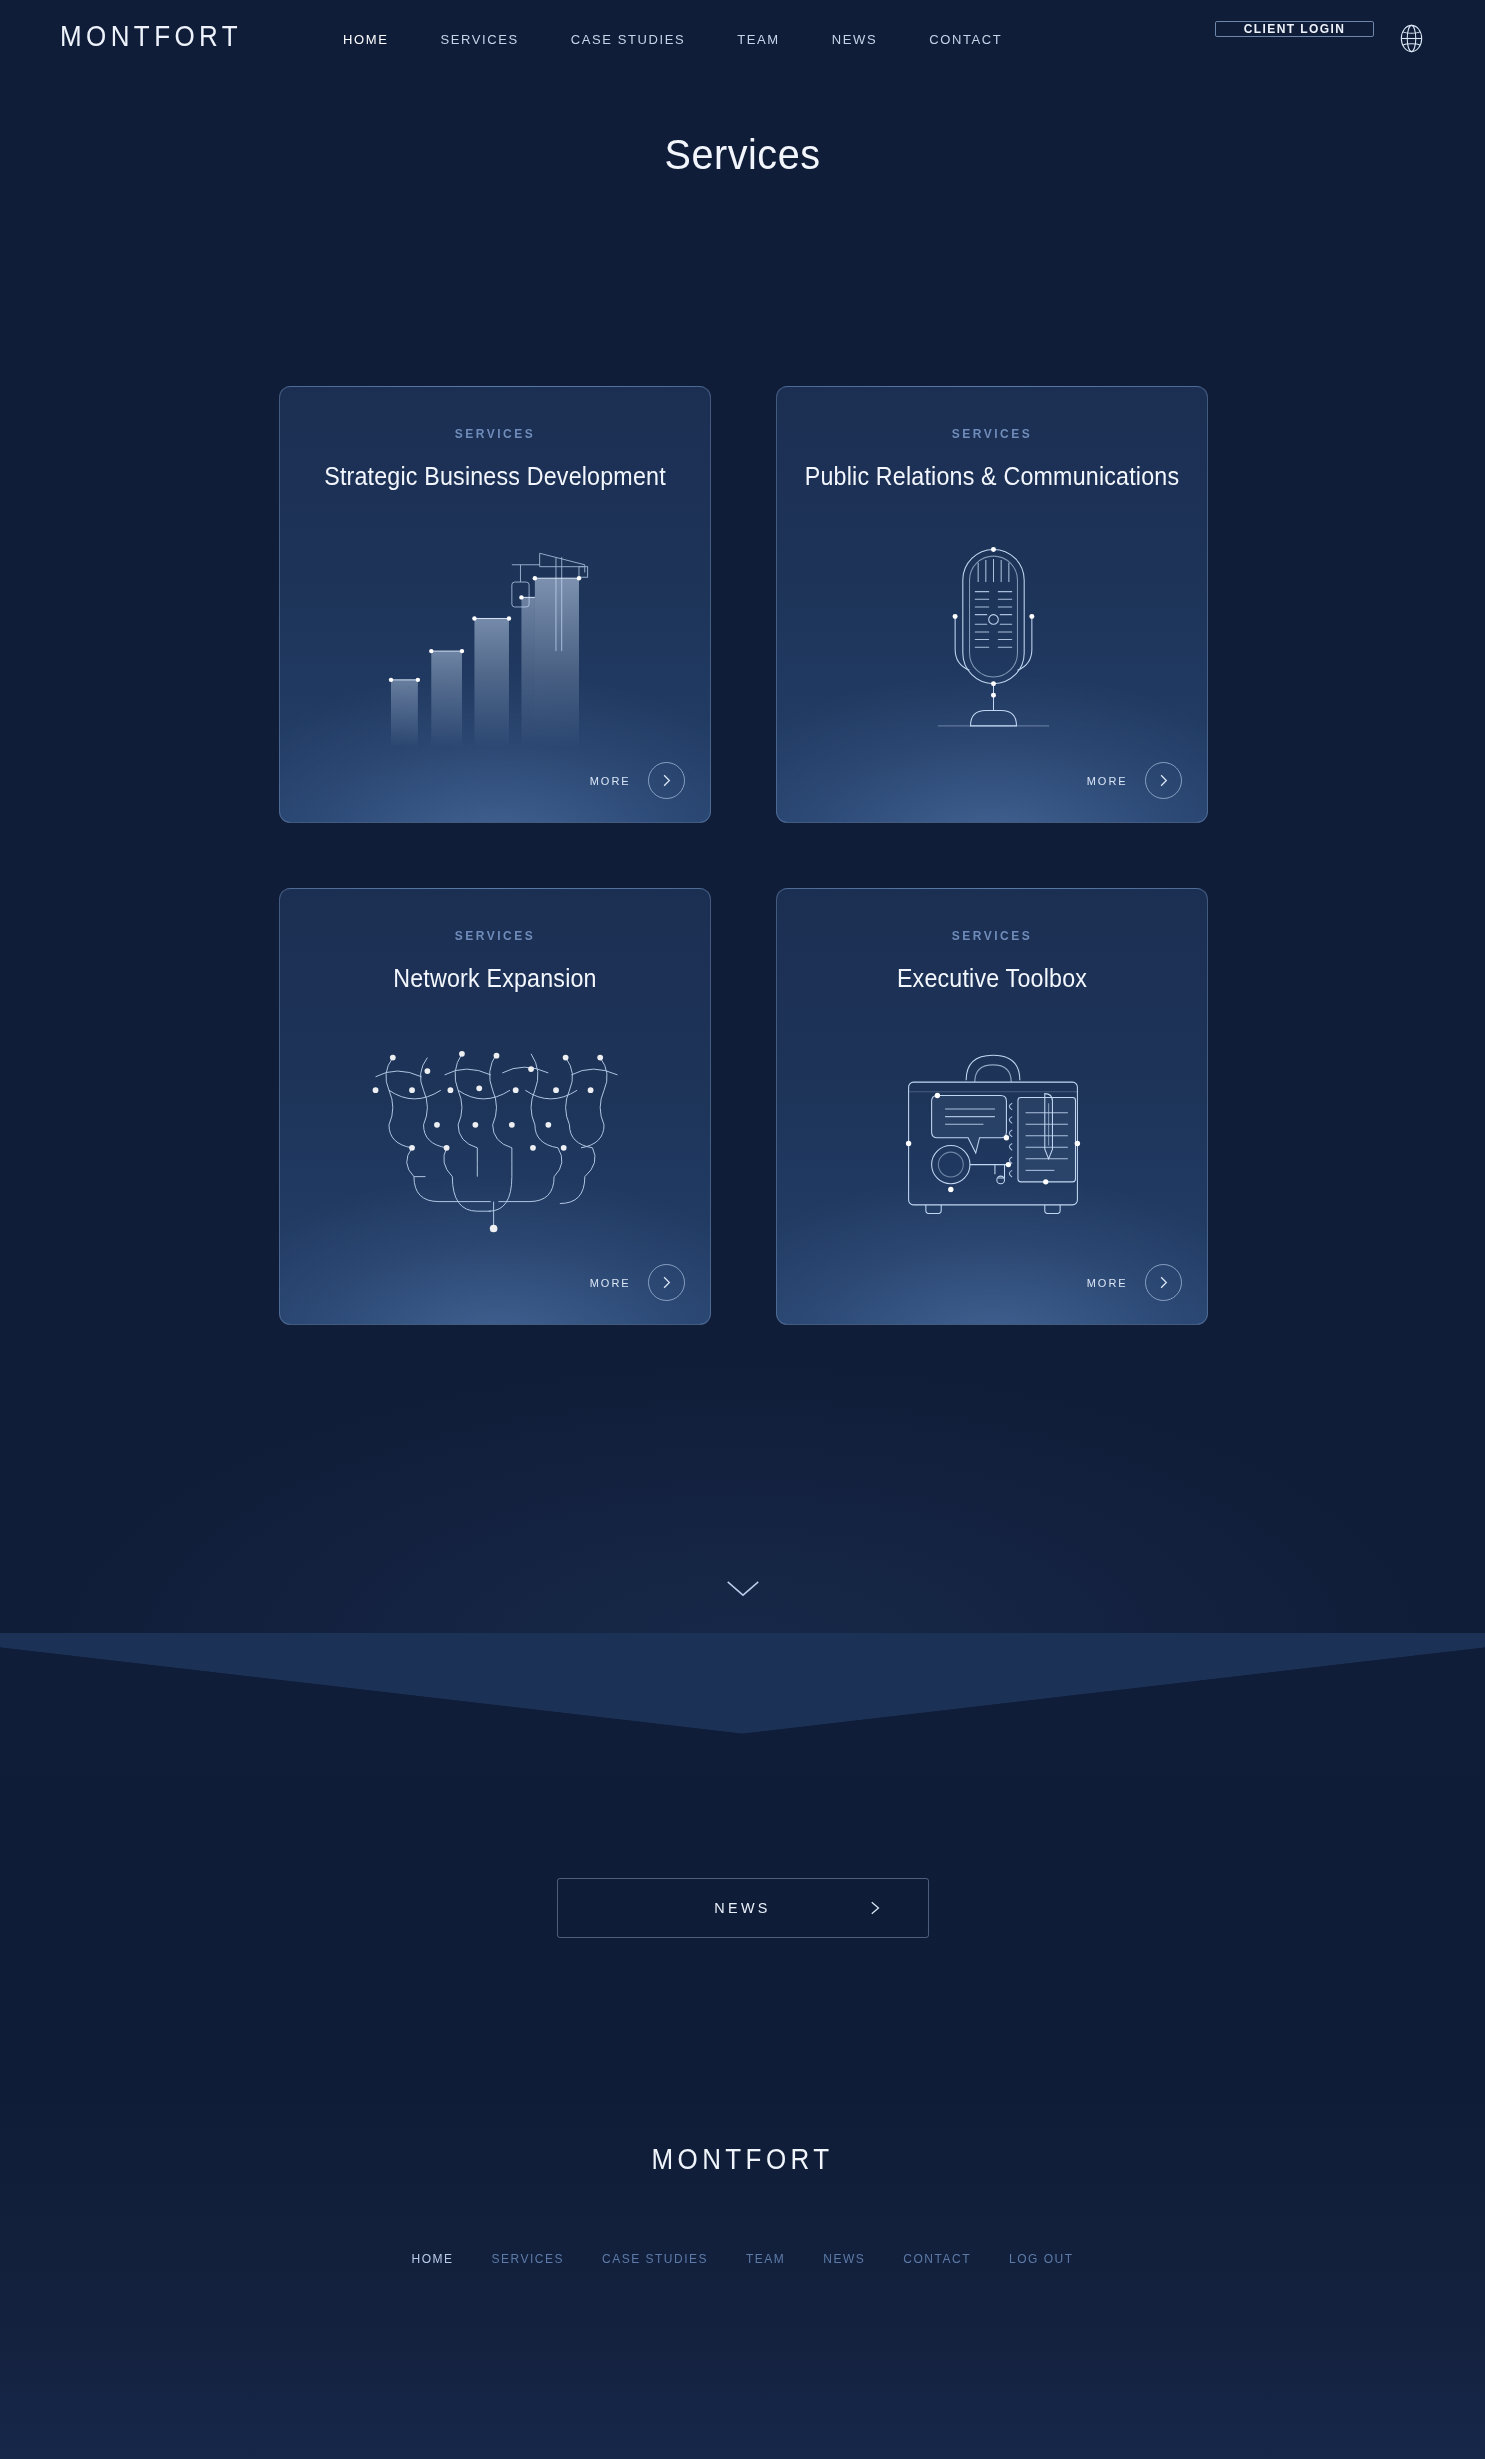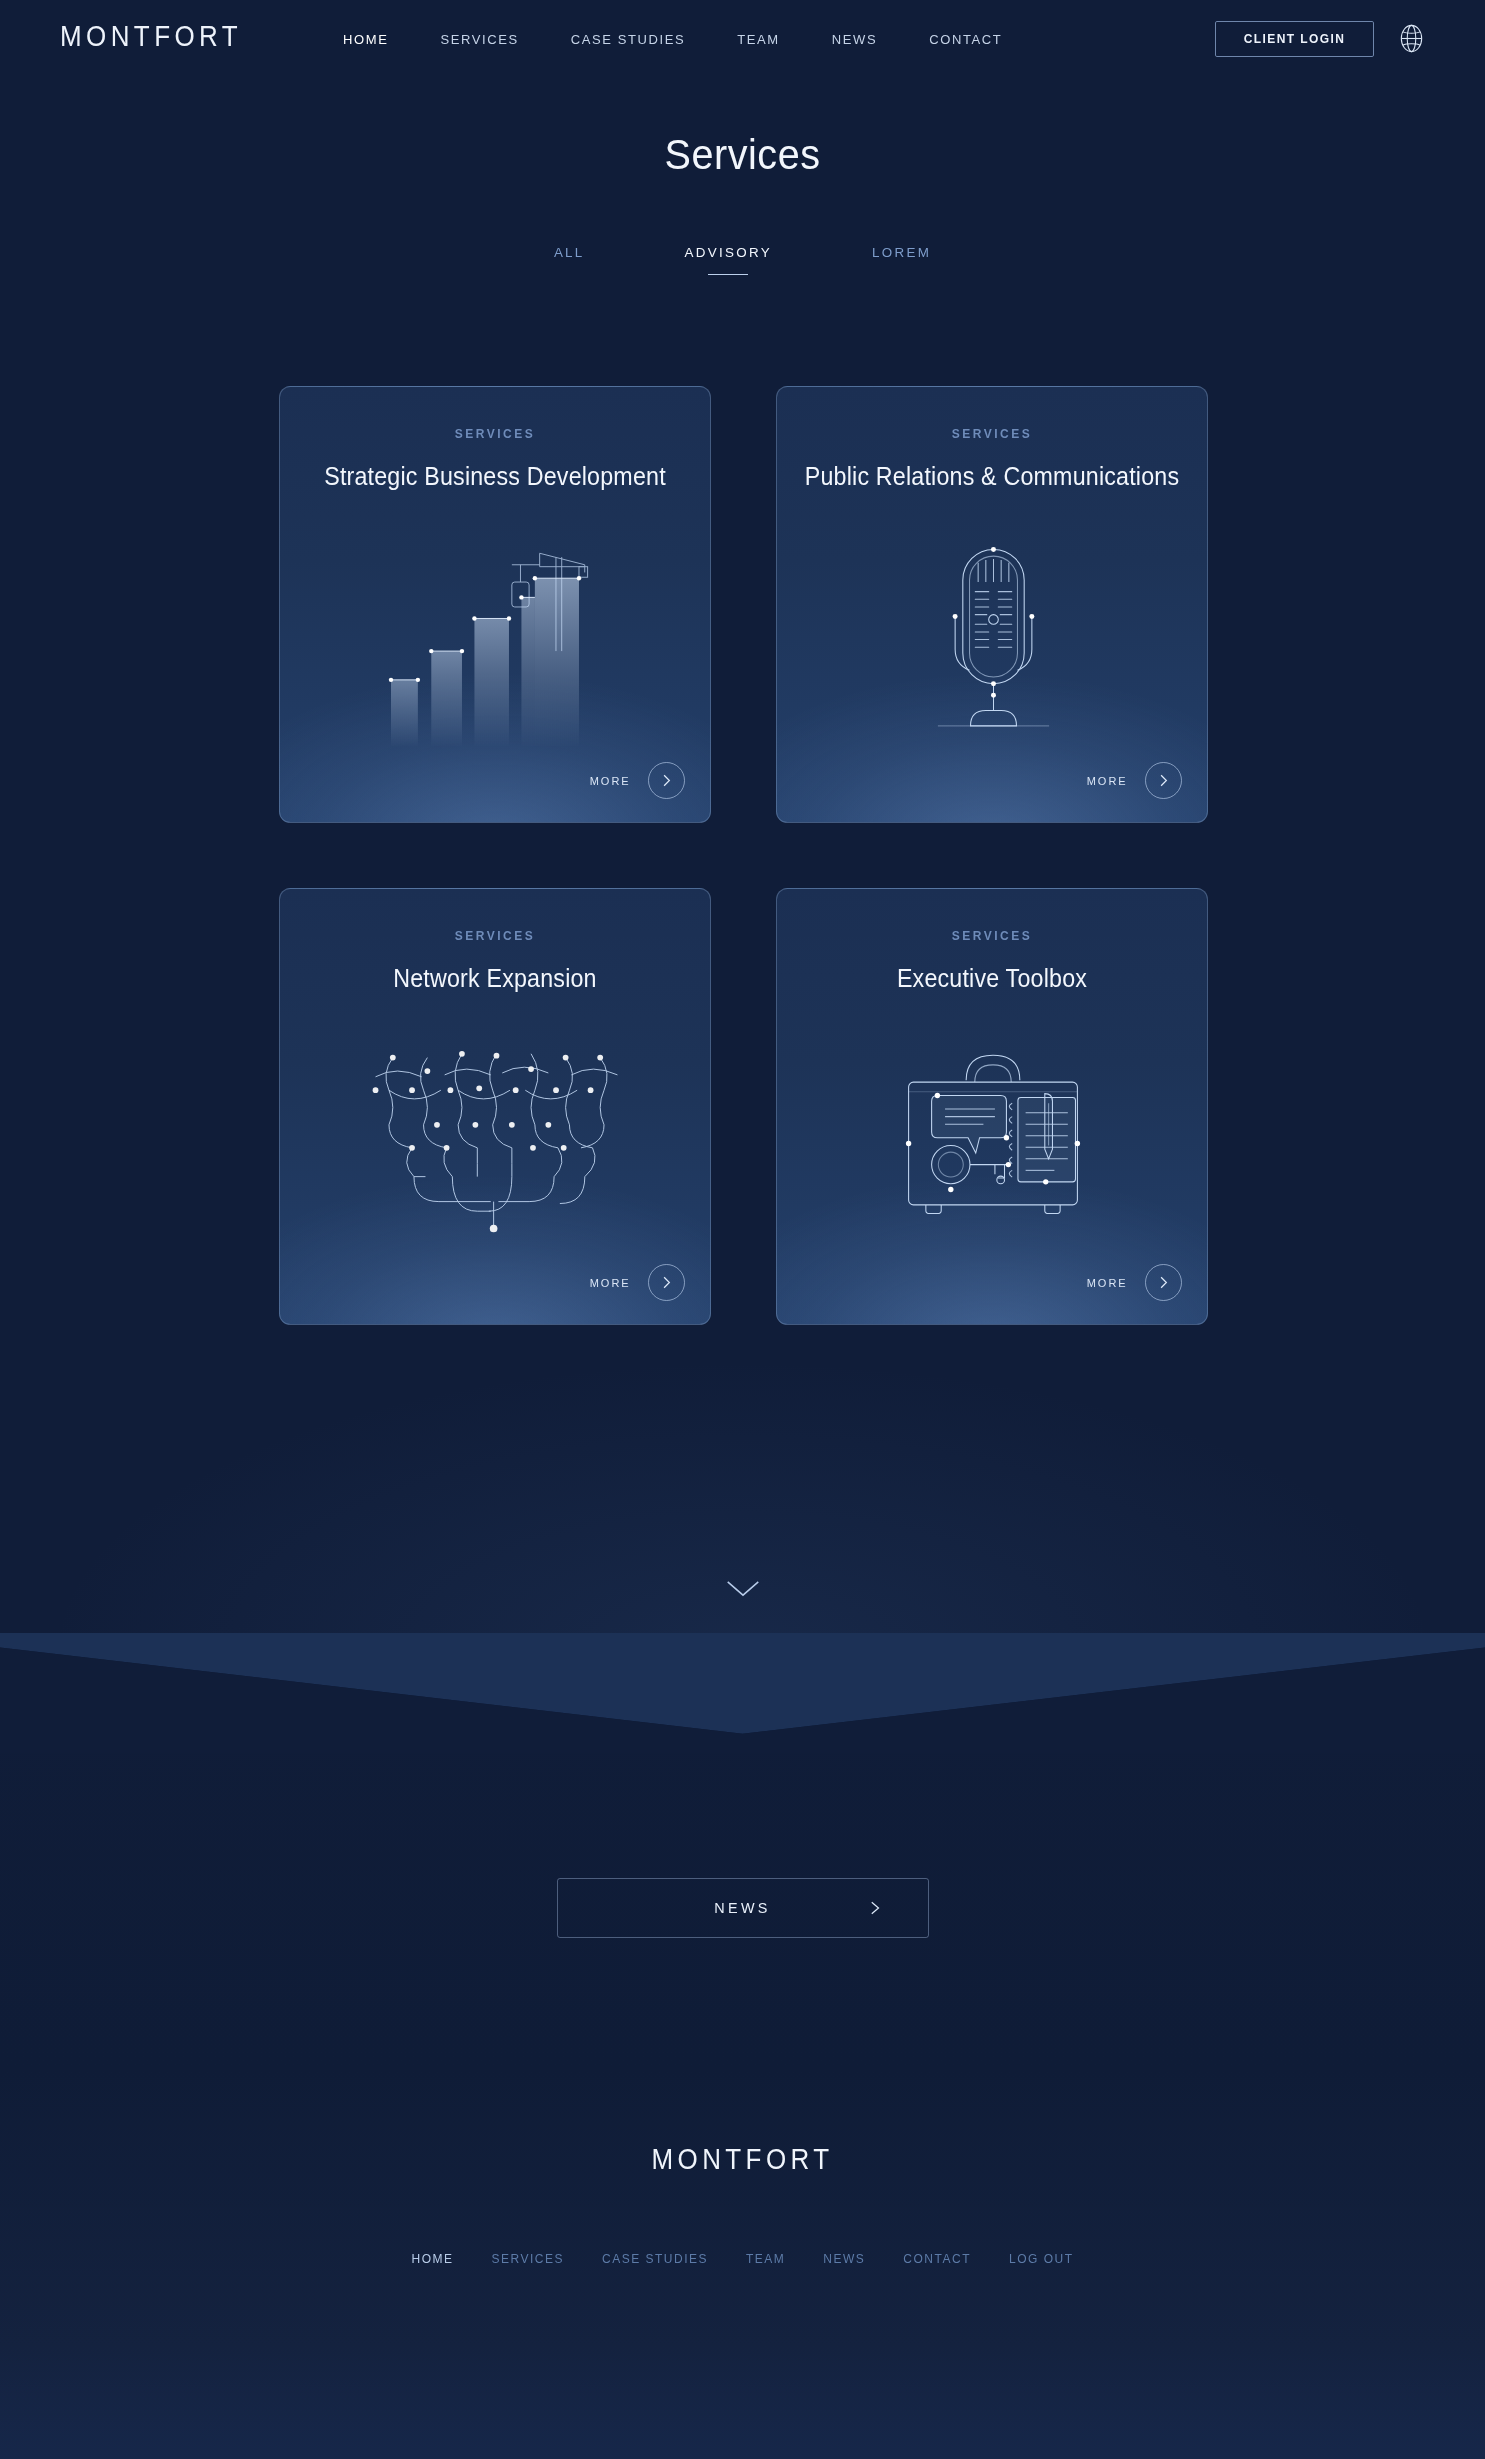--- a/index.html
+++ b/index.html
@@ -42,21 +42,21 @@
     display:flex; gap:0; align-items:center;
   }
   .nav a{
     color:#c6d4e8; font-size:13px; letter-spacing:1.6px;
     text-decoration:none; font-weight:400; padding:0 26px;
     white-space:nowrap;
   }
   .nav a.active{ color:#ffffff; }
   .client-login{
     position:absolute; right:111px; top:21px;
-    width:159px; height:36px;
+    width:159px; height:16px;
     border:1px solid #6f86ab; border-radius:1.9px;
     display:flex; align-items:center; justify-content:center;
     color:#eef3fb; font-size:12px; letter-spacing:1.4px; font-weight:700;
     background:transparent;
   }
   .globe{
     position:absolute; right:58px; top:22px;
     width:32px; height:32px;
   }
 
@@ -202,25 +202,20 @@
         <ellipse cx="17" cy="17" rx="4.4" ry="13.5"></ellipse>
         <line x1="6.5" y1="17" x2="27.5" y2="17"></line>
         <path d="M8.3 10.2 C11.5 12 22.5 12 25.7 10.2"></path>
         <path d="M8.3 23.8 C11.5 22 22.5 22 25.7 23.8"></path>
       </svg>
     </div>
   </div>
 
   <div class="page-title">Services</div>
 
-  <div class="filters">
-    <div class="filter">ALL</div>
-    <div class="filter active">ADVISORY</div>
-    <div class="filter">LOREM</div>
-  </div>
 
   <div class="cards">
 
     <div class="card">
       <div class="card-eyebrow">SERVICES</div>
       <div class="card-title">Strategic Business Development</div>
       <div class="card-art">
         <svg viewBox="0 0 320 220" width="307" height="211" fill="none">
           <defs>
             <linearGradient id="barFade" x1="0" y1="0" x2="0" y2="1">

